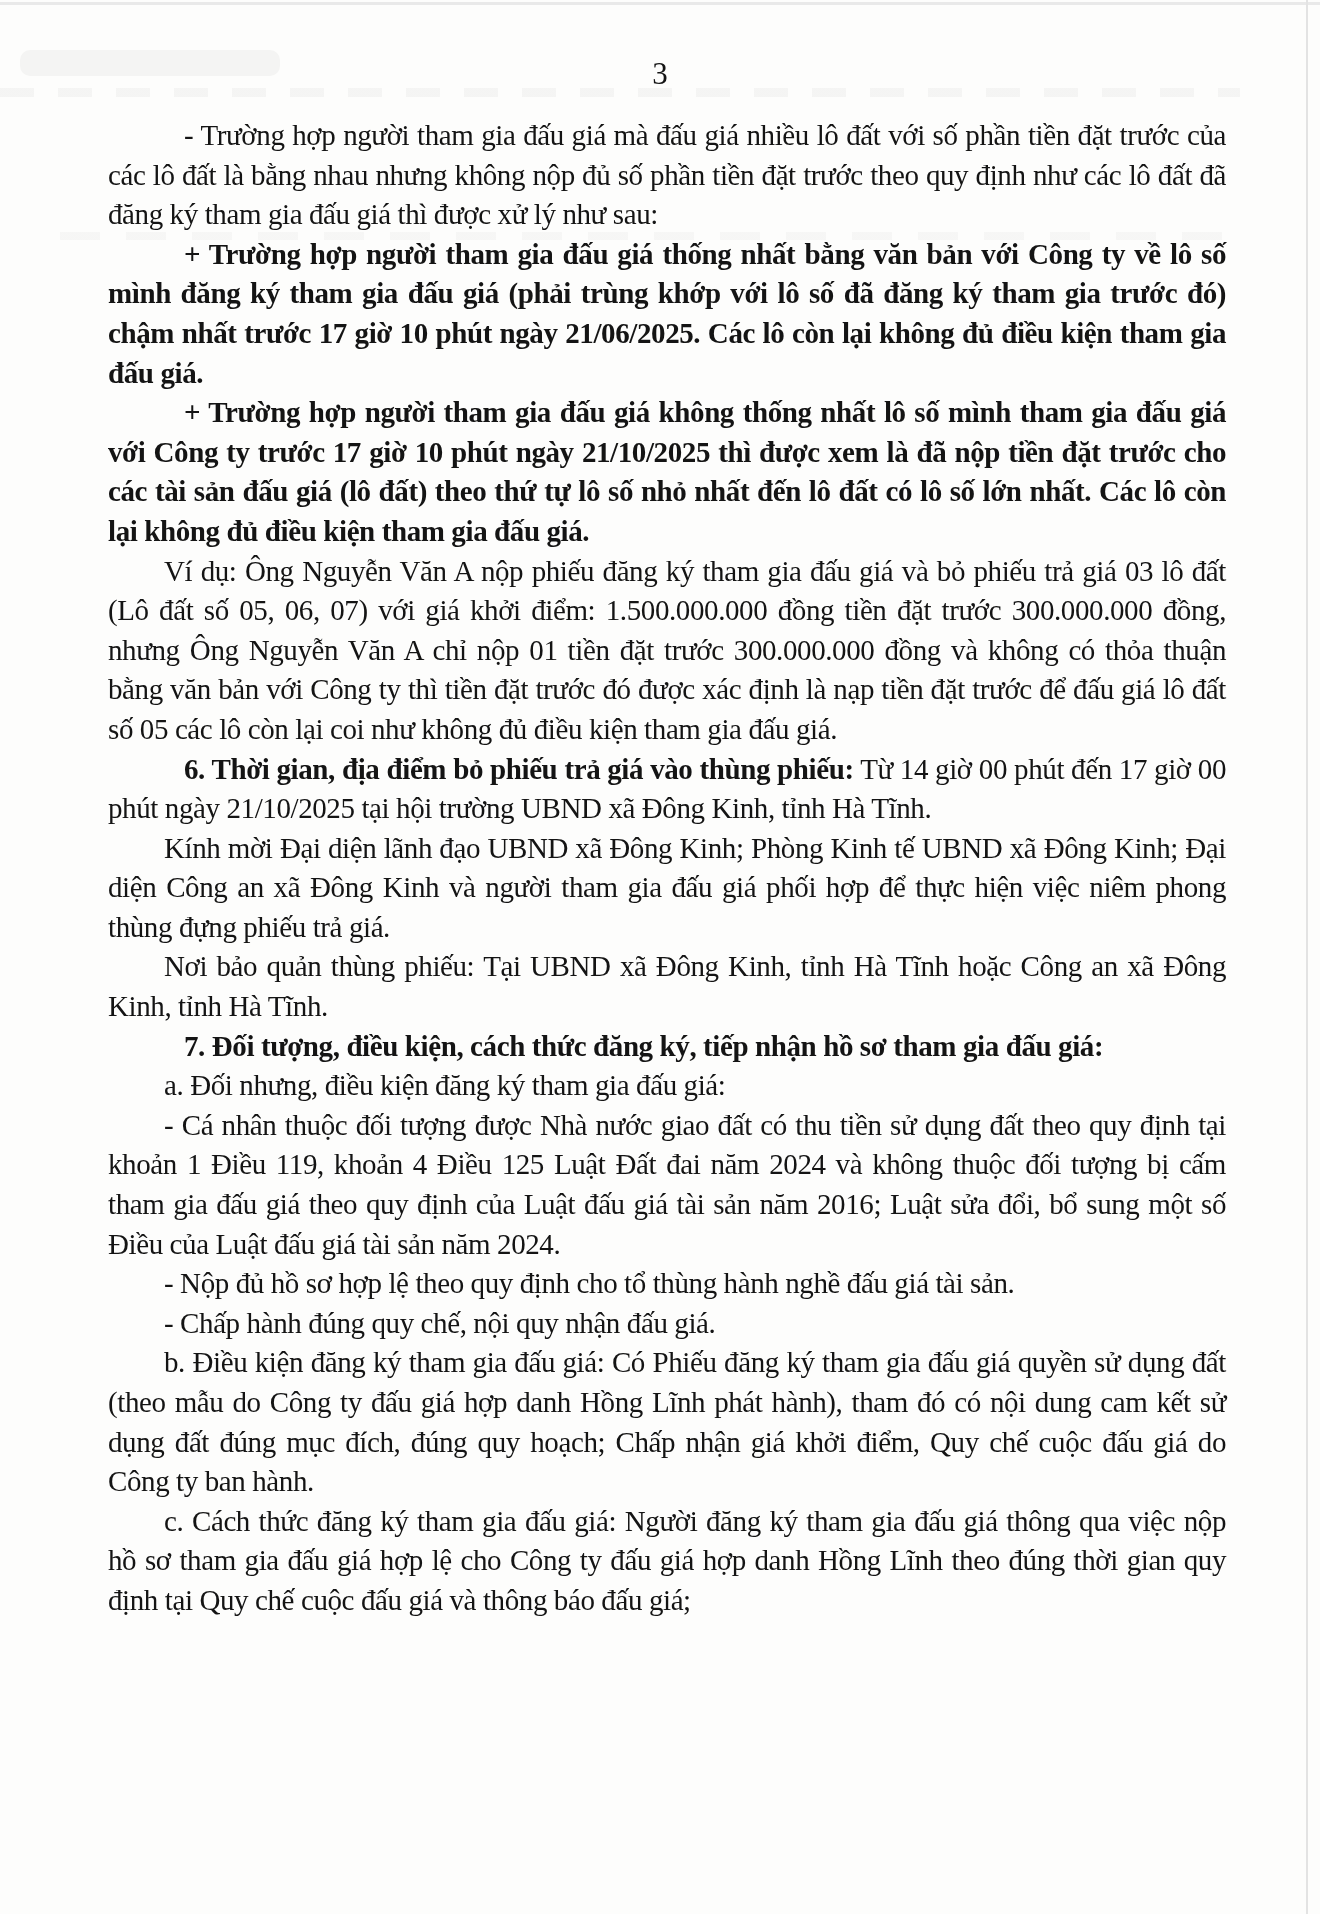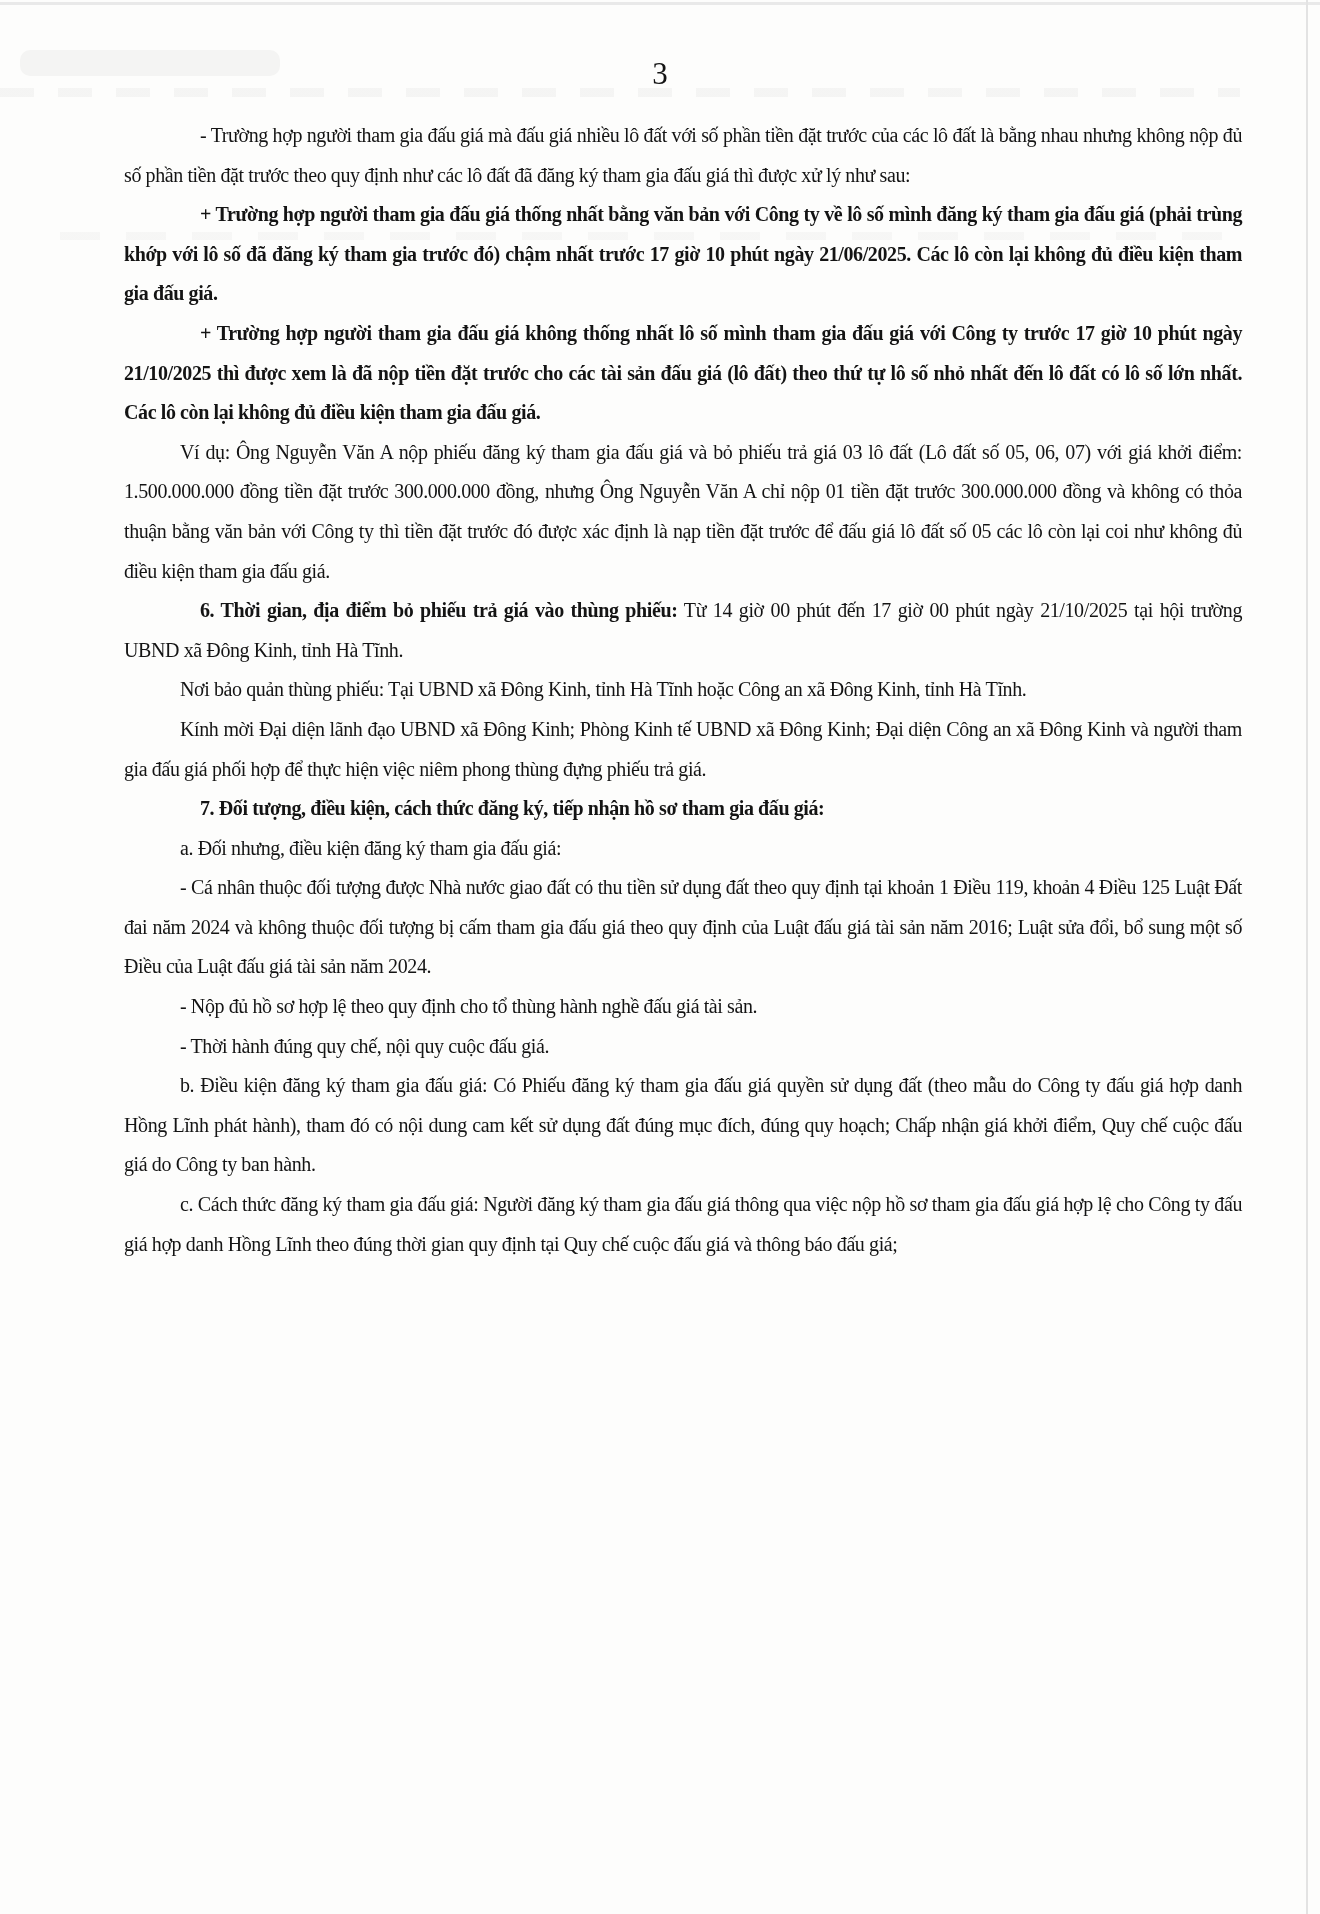--- a/index.html
+++ b/index.html
@@ -20,24 +20,24 @@
     position: absolute;
     top: 54px;
     left: 0;
     width: 1320px;
     text-align: center;
     font-size: 31px;
     line-height: 40px;
   }
   .body-text {
     position: absolute;
-    left: 124px;
+    left: 108px;
     top: 116px;
     width: 1118px;
-    font-size: 20px;
+    font-size: 29px;
     line-height: 39.6px;
     letter-spacing: -0.4px;
     text-align: justify;
   }
   .para { margin: 0; padding: 0; }
   .indent-lg { text-indent: 76px; }
   .indent-sm { text-indent: 56px; }
   .seg.bold { font-weight: bold; }
 
   
@@ -61,23 +61,23 @@
   <div class="artifact artifact-smudge-3"></div>
 
   <div class="page-number">3</div>
 
   <div class="body-text">
       <p class="para indent-lg"><span class="seg">- Trường hợp người tham gia đấu giá mà đấu giá nhiều lô đất với số phần tiền đặt trước của các lô đất là bằng nhau nhưng không nộp đủ số phần tiền đặt trước theo quy định như các lô đất đã đăng ký tham gia đấu giá thì được xử lý như sau:</span></p>
       <p class="para indent-lg"><span class="seg bold">+ Trường hợp người tham gia đấu giá thống nhất bằng văn bản với Công ty về lô số mình đăng ký tham gia đấu giá (phải trùng khớp với lô số đã đăng ký tham gia trước đó) chậm nhất trước 17 giờ 10 phút ngày 21/06/2025. Các lô còn lại không đủ điều kiện tham gia đấu giá.</span></p>
       <p class="para indent-lg"><span class="seg bold">+ Trường hợp người tham gia đấu giá không thống nhất lô số mình tham gia đấu giá với Công ty trước 17 giờ 10 phút ngày 21/10/2025 thì được xem là đã nộp tiền đặt trước cho các tài sản đấu giá (lô đất) theo thứ tự lô số nhỏ nhất đến lô đất có lô số lớn nhất. Các lô còn lại không đủ điều kiện tham gia đấu giá.</span></p>
       <p class="para indent-sm"><span class="seg">Ví dụ: Ông Nguyễn Văn A nộp phiếu đăng ký tham gia đấu giá và bỏ phiếu trả giá 03 lô đất (Lô đất số 05, 06, 07) với giá khởi điểm: 1.500.000.000 đồng tiền đặt trước 300.000.000 đồng, nhưng Ông Nguyễn Văn A chỉ nộp 01 tiền đặt trước 300.000.000 đồng và không có thỏa thuận bằng văn bản với Công ty thì tiền đặt trước đó được xác định là nạp tiền đặt trước để đấu giá lô đất số 05 các lô còn lại coi như không đủ điều kiện tham gia đấu giá.</span></p>
       <p class="para indent-lg"><span class="seg bold">6. Thời gian, địa điểm bỏ phiếu trả giá vào thùng phiếu:</span><span class="seg"> Từ 14 giờ 00 phút đến 17 giờ 00 phút ngày 21/10/2025 tại hội trường UBND xã Đông Kinh, tỉnh Hà Tĩnh.</span></p>
+      <p class="para indent-sm"><span class="seg">Kính mời Đại diện lãnh đạo UBND xã Đông Kinh; Phòng Kinh tế UBND xã Đông Kinh; Đại diện Công an xã Đông Kinh và người tham gia đấu giá phối hợp để thực hiện việc niêm phong thùng đựng phiếu trả giá.</span></p>
       <p class="para indent-sm"><span class="seg">Nơi bảo quản thùng phiếu: Tại UBND xã Đông Kinh, tỉnh Hà Tĩnh hoặc Công an xã Đông Kinh, tỉnh Hà Tĩnh.</span></p>
-      <p class="para indent-sm"><span class="seg">Kính mời Đại diện lãnh đạo UBND xã Đông Kinh; Phòng Kinh tế UBND xã Đông Kinh; Đại diện Công an xã Đông Kinh và người tham gia đấu giá phối hợp để thực hiện việc niêm phong thùng đựng phiếu trả giá.</span></p>
       <p class="para indent-lg"><span class="seg bold">7. Đối tượng, điều kiện, cách thức đăng ký, tiếp nhận hồ sơ tham gia đấu giá:</span></p>
       <p class="para indent-sm"><span class="seg">a. Đối nhưng, điều kiện đăng ký tham gia đấu giá:</span></p>
       <p class="para indent-sm"><span class="seg">- Cá nhân thuộc đối tượng được Nhà nước giao đất có thu tiền sử dụng đất theo quy định tại khoản 1 Điều 119, khoản 4 Điều 125 Luật Đất đai năm 2024 và không thuộc đối tượng bị cấm tham gia đấu giá theo quy định của Luật đấu giá tài sản năm 2016; Luật sửa đổi, bổ sung một số Điều của Luật đấu giá tài sản năm 2024.</span></p>
       <p class="para indent-sm"><span class="seg">- Nộp đủ hồ sơ hợp lệ theo quy định cho tổ thùng hành nghề đấu giá tài sản.</span></p>
-      <p class="para indent-sm"><span class="seg">- Thời hành đúng quy chế, nội quy cuộc đấu giá.</span></p>
+      <p class="para indent-sm"><span class="seg">- Chấp hành đúng quy chế, nội quy nhận đấu giá.</span></p>
       <p class="para indent-sm"><span class="seg">b. Điều kiện đăng ký tham gia đấu giá: Có Phiếu đăng ký tham gia đấu giá quyền sử dụng đất (theo mẫu do Công ty đấu giá hợp danh Hồng Lĩnh phát hành), tham đó có nội dung cam kết sử dụng đất đúng mục đích, đúng quy hoạch; Chấp nhận giá khởi điểm, Quy chế cuộc đấu giá do Công ty ban hành.</span></p>
       <p class="para indent-sm"><span class="seg">c. Cách thức đăng ký tham gia đấu giá: Người đăng ký tham gia đấu giá thông qua việc nộp hồ sơ tham gia đấu giá hợp lệ cho Công ty đấu giá hợp danh Hồng Lĩnh theo đúng thời gian quy định tại Quy chế cuộc đấu giá và thông báo đấu giá;</span></p>
     </div>
 </div>
 
 </body></html>

